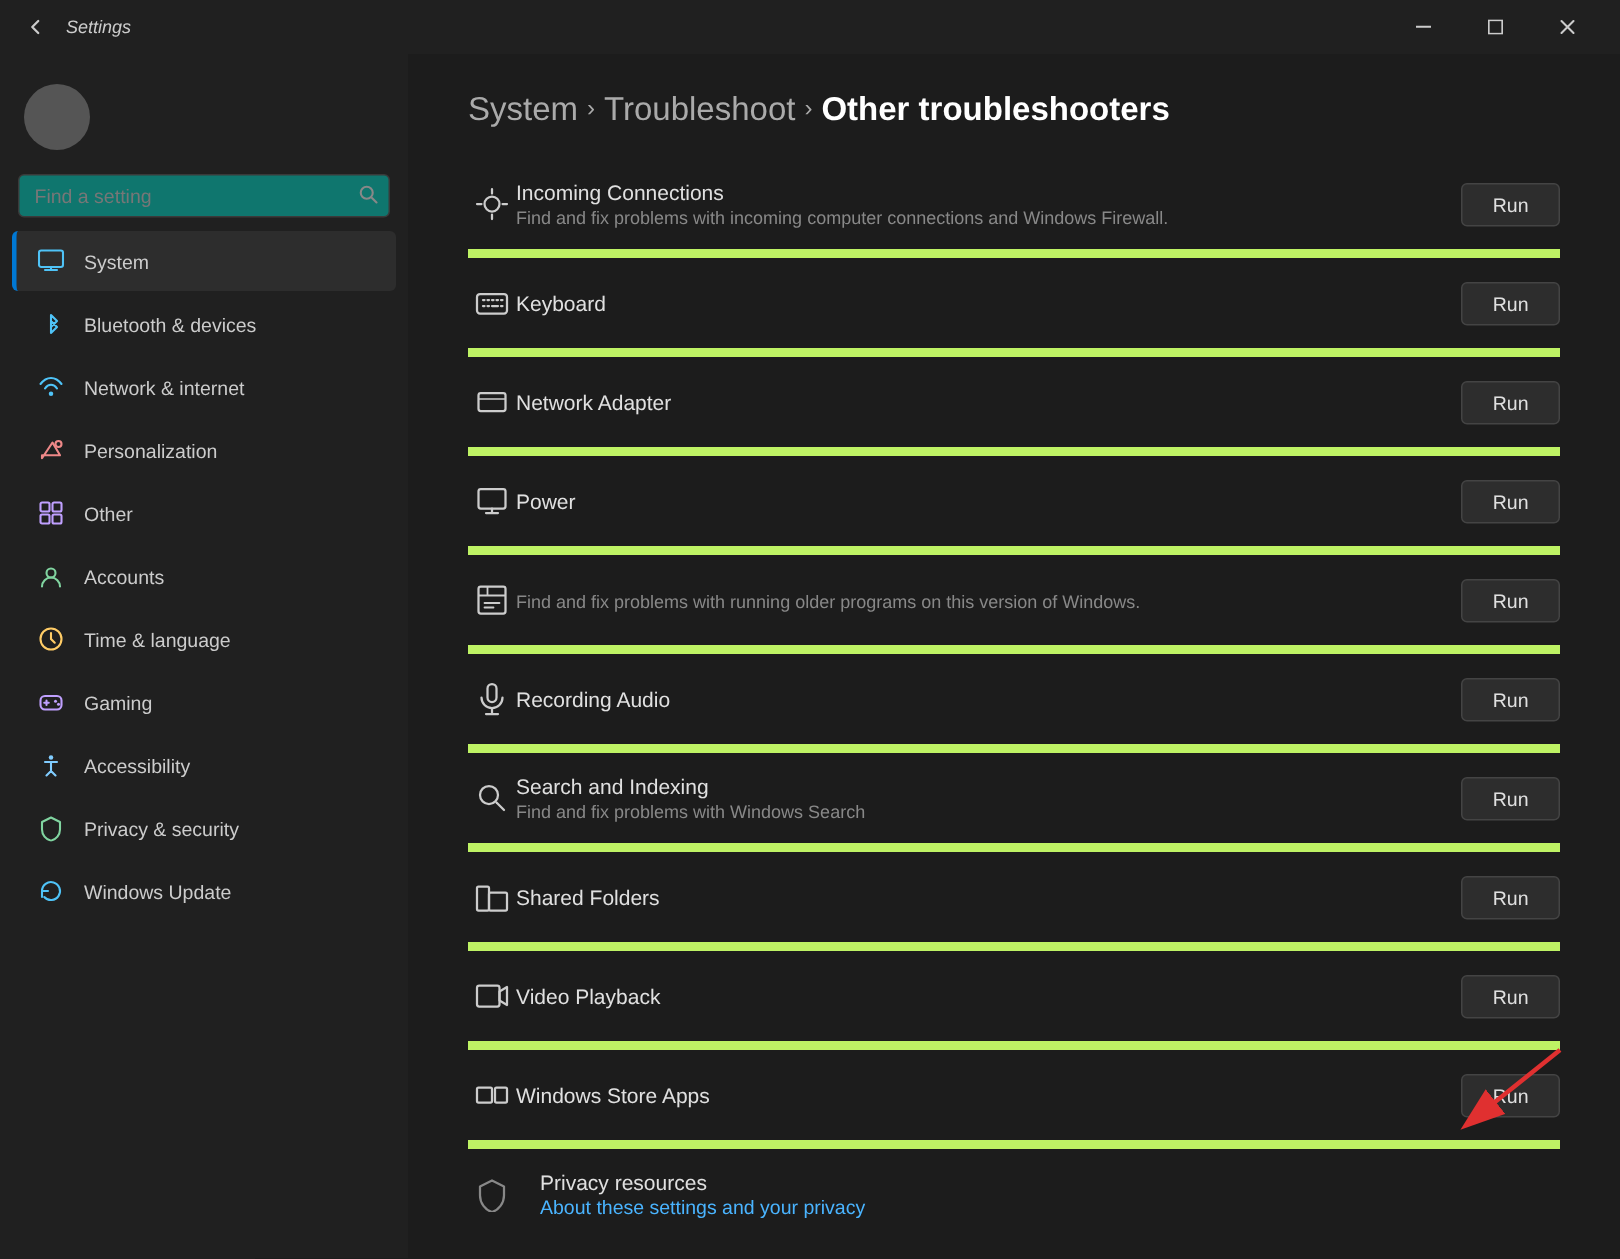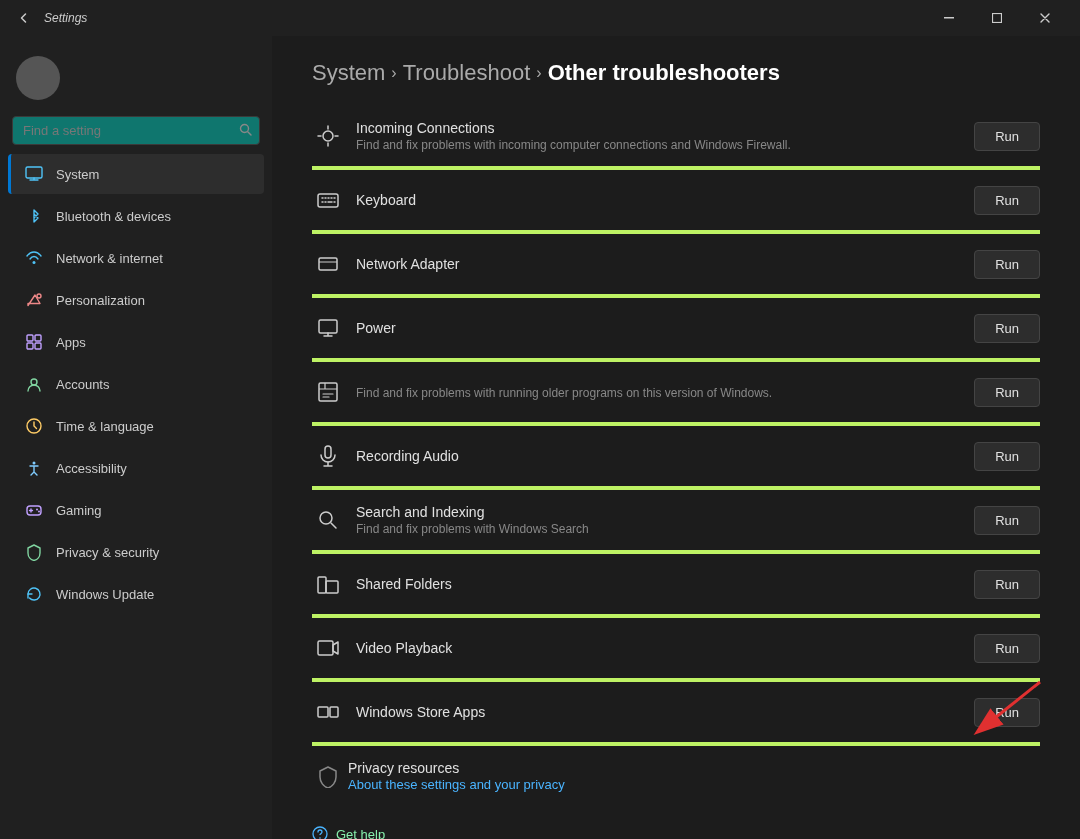--- a/index.html
+++ b/index.html
@@ -117,22 +117,22 @@
     }
     .breadcrumb-part { color: #aaa; cursor: pointer; }
     .breadcrumb-sep { color: #aaa; font-size: 16px; }
     .breadcrumb-current { color: #fff; font-weight: 600; }
 
     
     .ts-list { padding: 0 40px; }
     .ts-item {
       display: flex; align-items: center;
       padding: 14px 0;
-      border-bottom: 4px solid #bef264;
-      gap: 12px;
+      border-bottom: 6px solid #bef264;
+      gap: 0;
     }
     .ts-icon {
       width: 32px; height: 32px;
       display: flex; align-items: center; justify-content: center;
       flex-shrink: 0; color: #ccc; font-size: 18px;
     }
     .ts-info { flex: 1; }
     .ts-name { font-size: 14px; color: #e0e0e0; }
     .ts-desc { font-size: 12px; color: #888; margin-top: 2px; }
     .ts-run-btn {
@@ -143,21 +143,21 @@
       border-radius: 4px;
       cursor: pointer;
       font-size: 13px;
       flex-shrink: 0;
     }
 
     
     .privacy-item {
       display: flex; align-items: flex-end;
       padding: 14px 0;
-      gap: 4px;
+      gap: 16px;
     }
     .privacy-icon {
       width: 32px; height: 32px;
       display: flex; align-items: center; justify-content: center;
       color: #888; font-size: 18px;
     }
     .privacy-link { color: #4ab4ff; font-size: 13px; cursor: pointer; text-decoration: none; }
 
     
     .get-help {
@@ -261,63 +261,63 @@
 
     <div class="nav-item">
       <div class="nav-icon">
         <svg width="18" height="18" viewBox="0 0 18 18" fill="none">
           <rect x="2" y="2" width="6" height="6" rx="1" stroke="#c0a0ff" stroke-width="1.4"></rect>
           <rect x="10" y="2" width="6" height="6" rx="1" stroke="#c0a0ff" stroke-width="1.4"></rect>
           <rect x="2" y="10" width="6" height="6" rx="1" stroke="#c0a0ff" stroke-width="1.4"></rect>
           <rect x="10" y="10" width="6" height="6" rx="1" stroke="#c0a0ff" stroke-width="1.4"></rect>
         </svg>
       </div>
-      <span class="nav-label">Apps</span>
+      <span class="nav-label">Other</span>
     </div>
 
     <div class="nav-item">
       <div class="nav-icon">
         <svg width="18" height="18" viewBox="0 0 18 18" fill="none">
           <circle cx="9" cy="7" r="3" stroke="#80d4a0" stroke-width="1.4"></circle>
           <path d="M3 16c0-3.3 2.7-6 6-6s6 2.7 6 6" stroke="#80d4a0" stroke-width="1.4" stroke-linecap="round"></path>
         </svg>
       </div>
       <span class="nav-label">Accounts</span>
     </div>
 
     <div class="nav-item">
       <div class="nav-icon">
         <svg width="18" height="18" viewBox="0 0 18 18" fill="none">
           <circle cx="9" cy="9" r="7" stroke="#ffcc66" stroke-width="1.4"></circle>
           <path d="M9 5v4l2.5 2.5" stroke="#ffcc66" stroke-width="1.4" stroke-linecap="round"></path>
         </svg>
       </div>
       <span class="nav-label">Time &amp; language</span>
-    </div>
-
-    <div class="nav-item">
-      <div class="nav-icon">
-        <svg width="18" height="18" viewBox="0 0 18 18" fill="none">
-          <circle cx="9" cy="4" r="1.5" fill="#80ccff"></circle>
-          <path d="M5 7h8M9 7v6M6 16l3-3 3 3" stroke="#80ccff" stroke-width="1.4" stroke-linecap="round" stroke-linejoin="round"></path>
-        </svg>
-      </div>
-      <span class="nav-label">Accessibility</span>
     </div>
 
     <div class="nav-item">
       <div class="nav-icon">
         <svg width="18" height="18" viewBox="0 0 18 18" fill="none">
           <rect x="2" y="5" width="14" height="9" rx="3" stroke="#c0a0ff" stroke-width="1.4"></rect>
           <path d="M6 8v3M4.5 9.5h3" stroke="#c0a0ff" stroke-width="1.4" stroke-linecap="round"></path>
           <circle cx="12" cy="8.5" r="1" fill="#c0a0ff"></circle>
           <circle cx="14" cy="10.5" r="1" fill="#c0a0ff"></circle>
         </svg>
       </div>
       <span class="nav-label">Gaming</span>
+    </div>
+
+    <div class="nav-item">
+      <div class="nav-icon">
+        <svg width="18" height="18" viewBox="0 0 18 18" fill="none">
+          <circle cx="9" cy="4" r="1.5" fill="#80ccff"></circle>
+          <path d="M5 7h8M9 7v6M6 16l3-3 3 3" stroke="#80ccff" stroke-width="1.4" stroke-linecap="round" stroke-linejoin="round"></path>
+        </svg>
+      </div>
+      <span class="nav-label">Accessibility</span>
     </div>
 
     <div class="nav-item">
       <div class="nav-icon">
         <svg width="18" height="18" viewBox="0 0 18 18" fill="none">
           <path d="M9 2L3 5v5c0 3.5 2.5 6.7 6 7.5 3.5-.8 6-4 6-7.5V5L9 2z" stroke="#80d4a0" stroke-width="1.4" stroke-linejoin="round"></path>
         </svg>
       </div>
       <span class="nav-label">Privacy &amp; security</span>
     </div>

